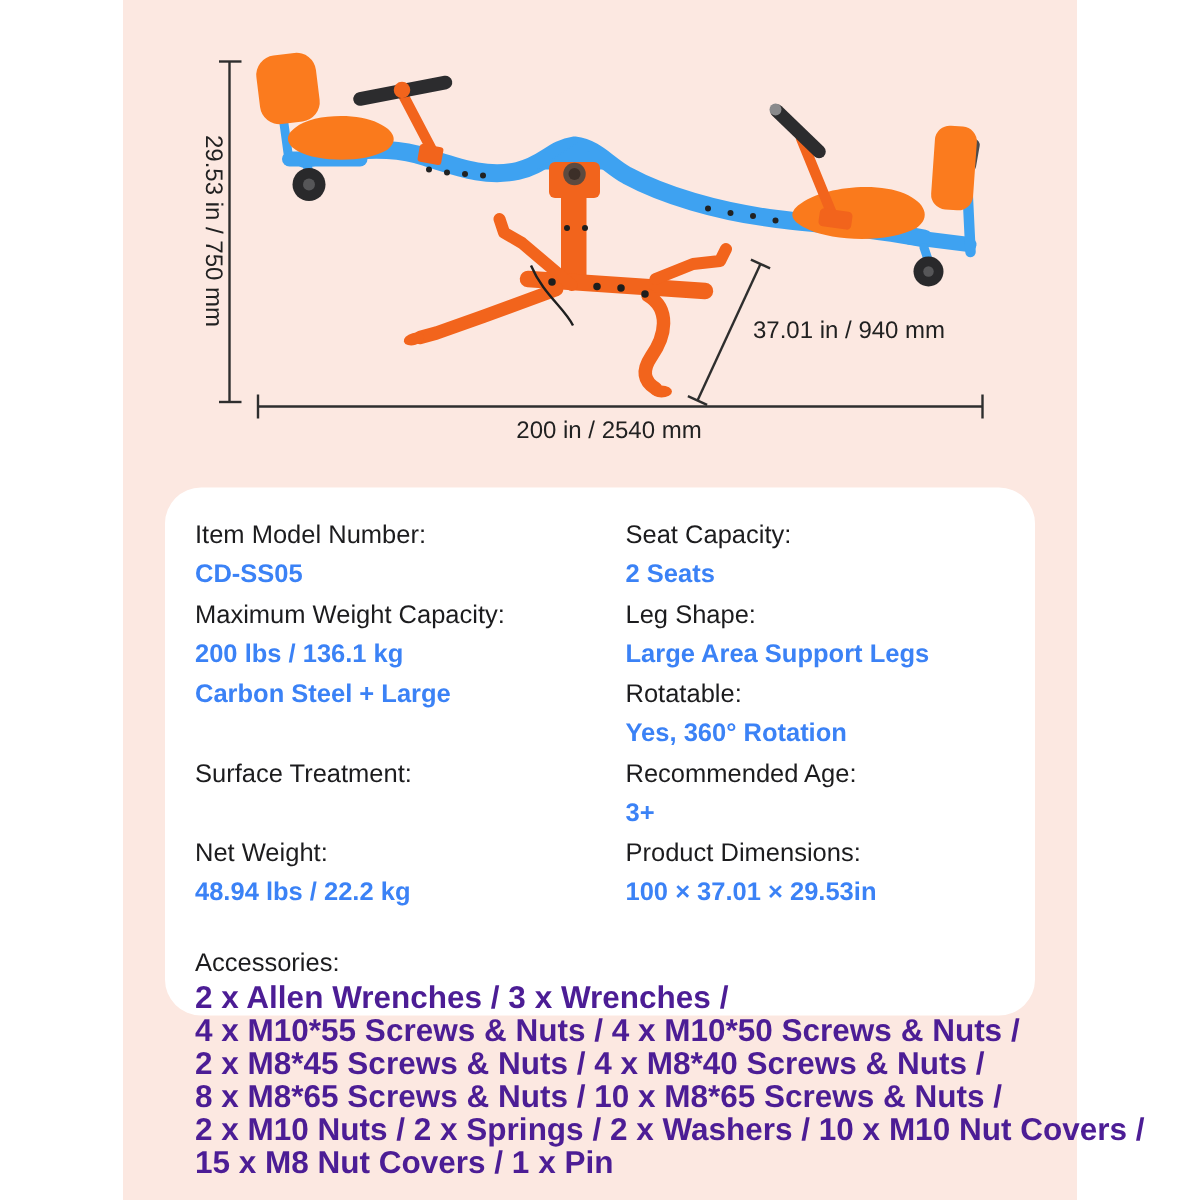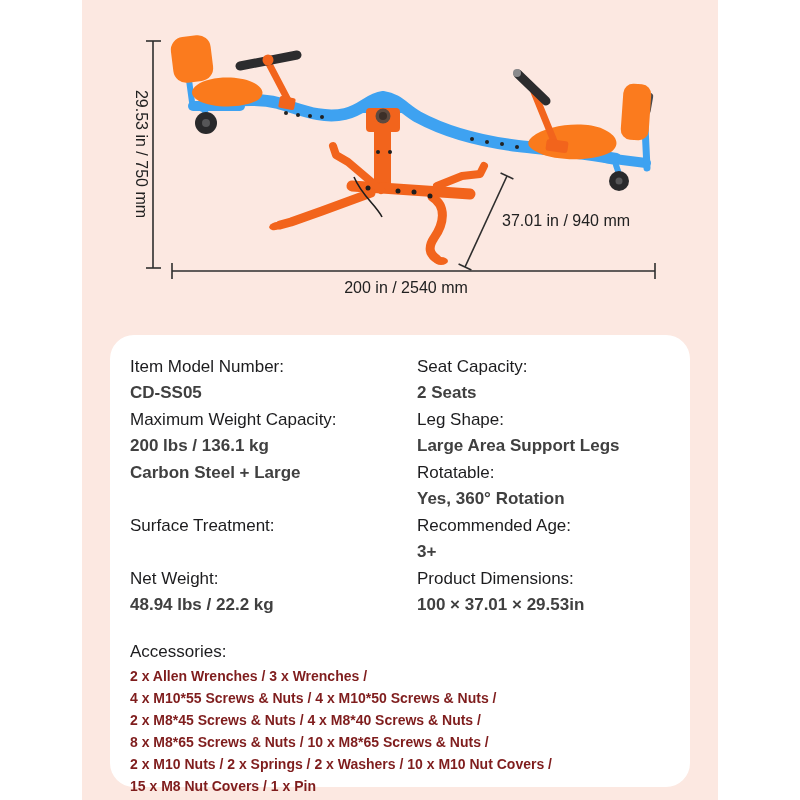--- a/index.html
+++ b/index.html
@@ -6,29 +6,29 @@
   body{width:800px;height:800px;position:relative;overflow:hidden;
        font-family:"Liberation Sans", sans-serif;-webkit-font-smoothing:antialiased;}
   .peach-band{position:absolute;left:82px;top:0;width:636px;height:800px;background:#fce8e1;}
   .scene{position:absolute;left:0;top:0;width:800px;height:310px;}
   .scene svg{position:absolute;left:0;top:0;}
   .dim-label{position:absolute;font-size:16px;color:#212121;white-space:nowrap;}
   .dim-label.vertical{left:141px;top:154px;transform:translate(-50%,-50%) rotate(90deg);}
   .dim-label.horizontal{left:406px;top:288px;transform:translate(-50%,-50%);}
   .dim-label.diagonal{left:502px;top:221px;transform:translate(0,-50%);}
 
-  .spec-card{position:absolute;left:110px;top:335px;width:580px;height:452px;
+  .spec-card{position:absolute;left:110px;top:325px;width:580px;height:352px;
              background:#ffffff;border-radius:24px;box-sizing:border-box;
              padding:19px 20px 0 20px;}
   .spec-grid{display:grid;grid-template-columns:287px auto;row-gap:0;}
   .spec-pair{margin-bottom:1px;}
   .spec-label{font-size:17px;line-height:26px;color:#1c1c1e;}
-  .spec-value{font-size:17px;line-height:26px;font-weight:bold;color:#404040;}
+  .spec-value{font-size:17px;line-height:26px;font-weight:bold;color:#3b82f6;}
   .accessories .spec-label{line-height:26px;margin-top:20px;}
-  .acc-line{font-size:14px;line-height:22px;font-weight:bold;color:#7f1d1d;white-space:nowrap;}
+  .acc-line{font-size:21px;line-height:22px;font-weight:bold;color:#4c1d95;white-space:nowrap;}
 </style>
 </head>
 <body>
 
 <div class="peach-band"></div>
 
 <div class="scene">
   <svg width="800" height="310" viewBox="0 0 800 310">
 
     <path d="M 203,106 C 235,99 258,98 278,103 C 302,110 322,119 345,114

